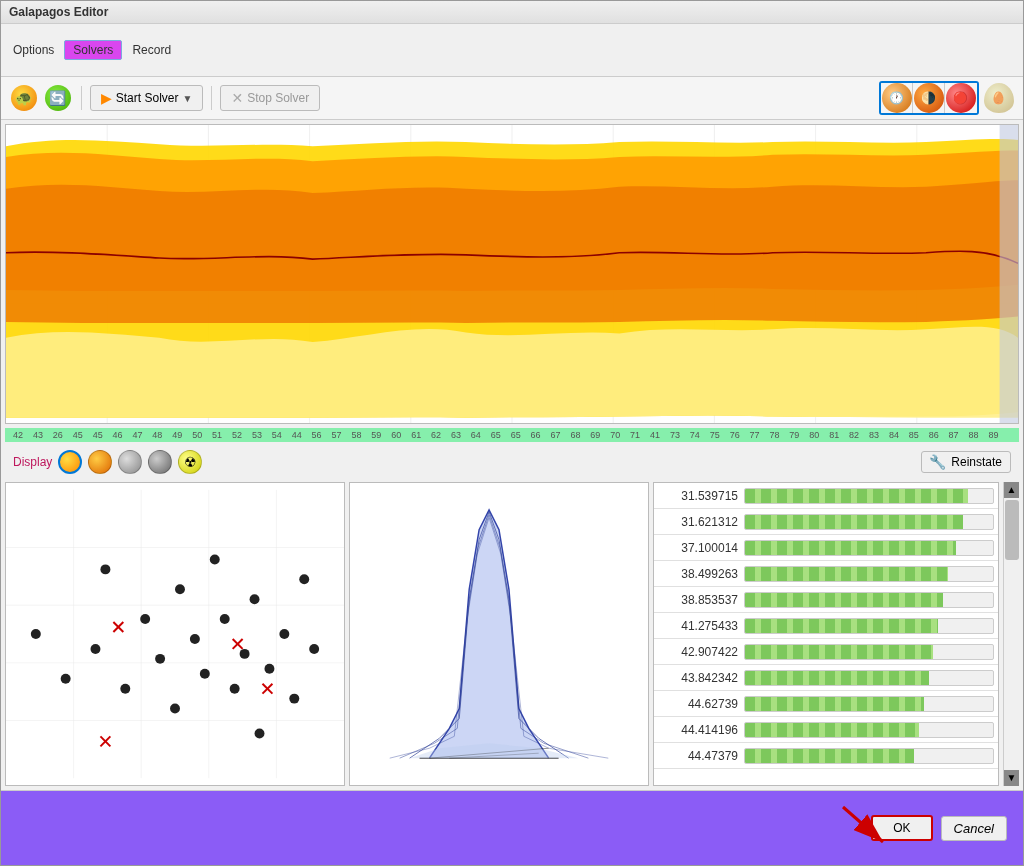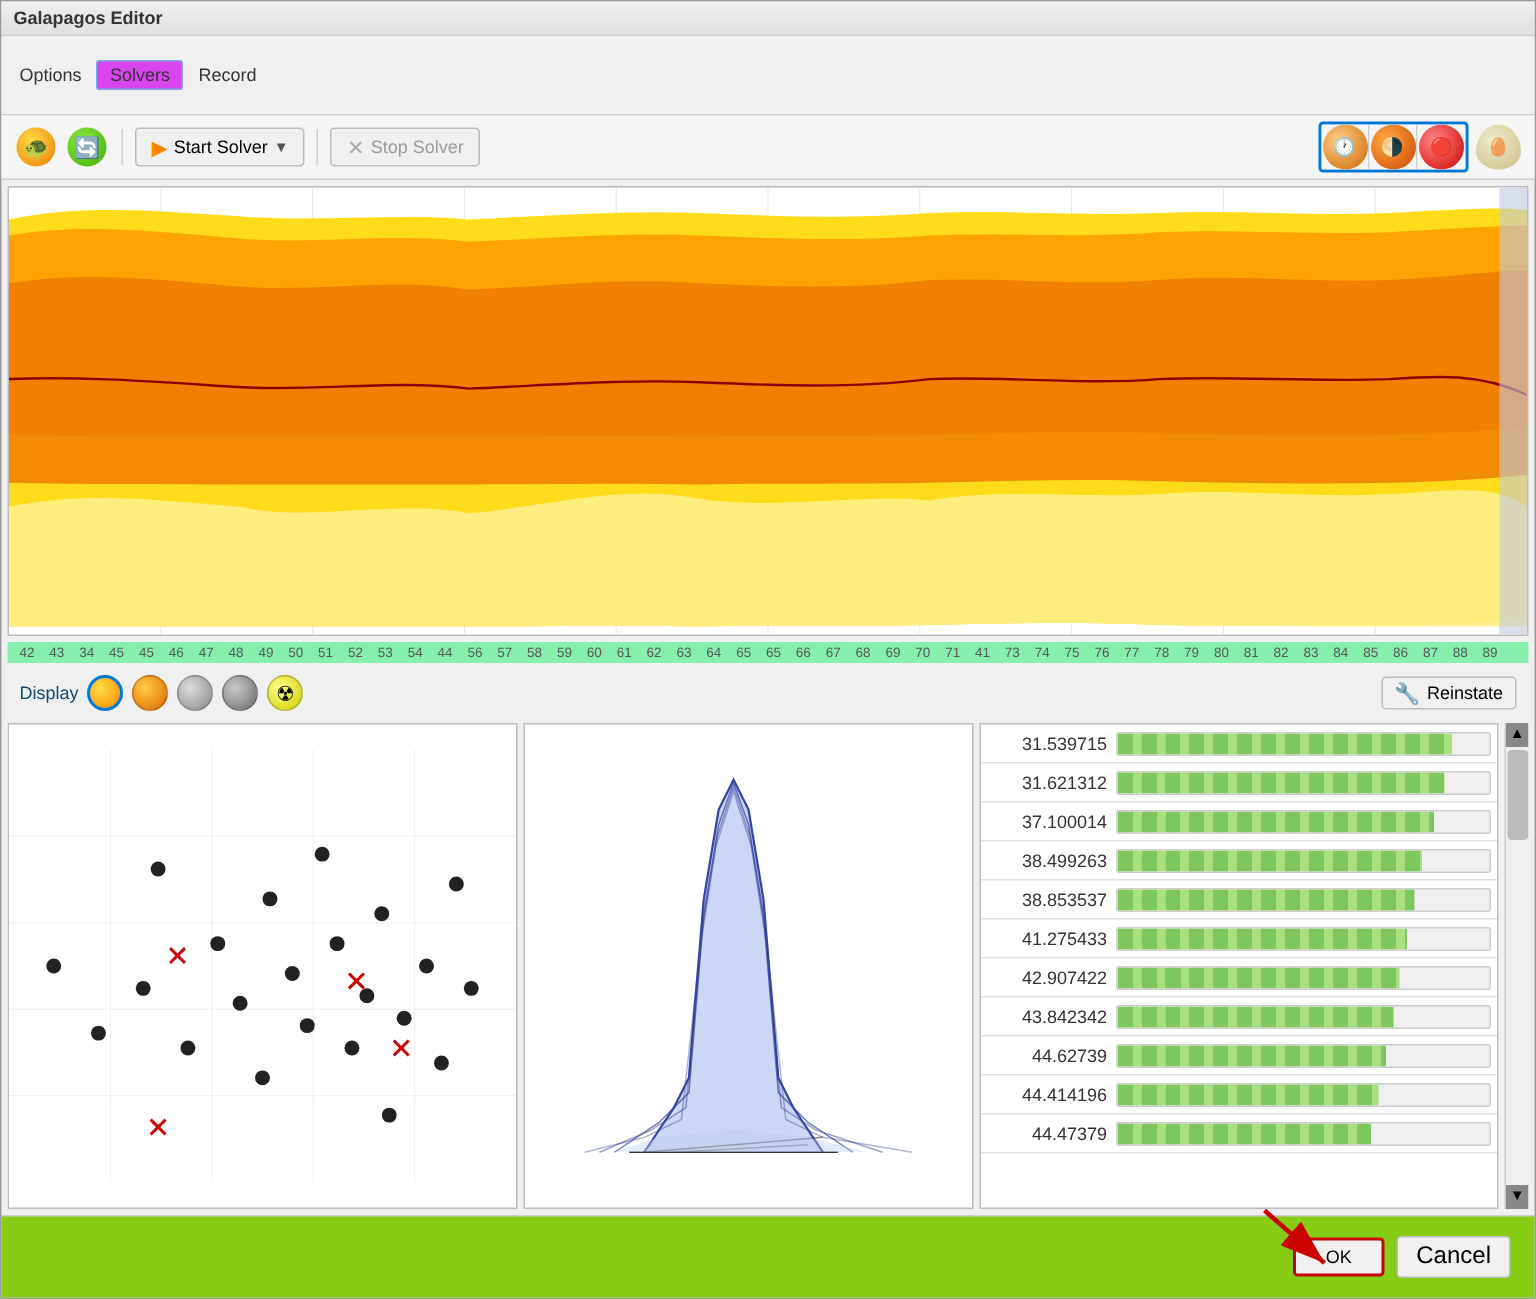--- a/index.html
+++ b/index.html
@@ -151,21 +151,21 @@
     .display-bar {
       display: flex;
       align-items: center;
       padding: 4px 8px;
       gap: 6px;
       background: #f0f0f0;
     }
 
     .display-label {
       font-size: 12px;
-      color: #0c4a6e;
+      color: #be185d;
     }
 
     .display-orb {
       width: 24px;
       height: 24px;
       border-radius: 50%;
       cursor: pointer;
       border: 1px solid rgba(0,0,0,0.2);
     }
 
@@ -270,24 +270,24 @@
       height: 60px;
       background: #bbb;
       margin: 2px auto;
       border-radius: 3px;
     }
 
     .footer-bar {
       display: flex;
       justify-content: flex-end;
       align-items: center;
-      padding: 13px 16px;
+      padding: 24px 16px;
       gap: 8px;
       border-top: 1px solid #ccc;
-      background: #84cc16;
+      background: #8b5cf6;
       position: relative;
     }
 
     .arrow-indicator {
       position: absolute;
       right: 110px;
       bottom: 10px;
     }
 
     .ok-btn {
@@ -300,21 +300,22 @@
       min-width: 60px;
       text-align: center;
     }
 
     .cancel-btn {
       padding: 4px 12px;
       background: #f0f0f0;
       border: 1px solid #bbb;
       border-radius: 3px;
       cursor: pointer;
-      font-size: 16px;
+      font-size: 13px;
+      font-style: italic;
     }
 
     
     .orb-orange { background: radial-gradient(circle at 35% 35%, #ffdd44, #ff8800); }
     .orb-orange2 { background: radial-gradient(circle at 35% 35%, #ffcc44, #dd6600); }
     .orb-gray { background: radial-gradient(circle at 35% 35%, #dddddd, #888888); }
     .orb-gray2 { background: radial-gradient(circle at 35% 35%, #cccccc, #666666); }
     .orb-nuclear { background: radial-gradient(circle at 35% 35%, #ffff88, #cccc00); font-size: 14px; display: flex; align-items: center; justify-content: center; }
 
     
@@ -423,21 +424,21 @@
 
         <path d="M0,200 C50,190 100,196 150,200 C200,210 250,195 300,204 C350,200 400,185 450,195 C500,202 550,192 600,196 C650,188 700,195 750,192 C800,188 850,195 900,192 C940,190 970,185 990,200 L990,275 C970,275 940,275 900,275 C850,275 800,275 750,274 C700,272 650,273 600,274 C550,275 500,274 450,275 C400,274 350,275 300,275 C250,275 200,275 150,275 C100,275 50,275 0,275 Z" fill="#ffee88" opacity="0.9"></path>
 
         <rect x="972" y="0" width="18" height="280" fill="#c0c8e0" opacity="0.6"></rect>
       </svg>
     </div>
 
     <div class="x-axis">
       <span>42</span>
       <span>43</span>
-      <span>34</span>
+      <span>26</span>
       <span>45</span>
       <span>45</span>
       <span>46</span>
       <span>47</span>
       <span>48</span>
       <span>49</span>
       <span>50</span>
       <span>51</span>
       <span>52</span>
       <span>53</span>

